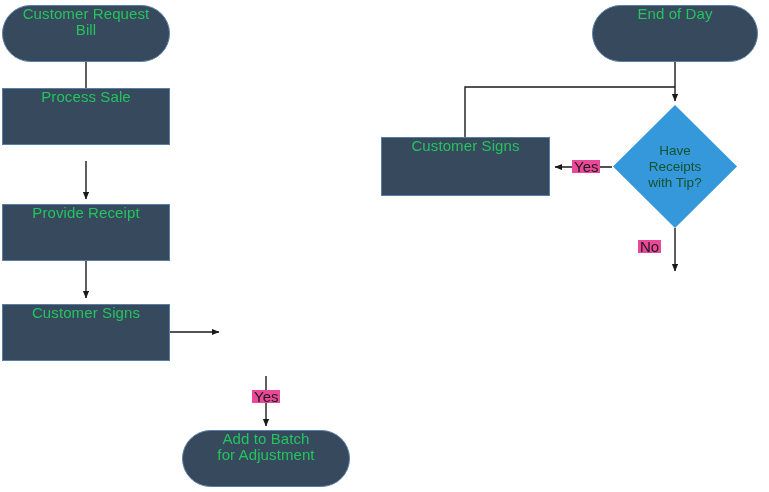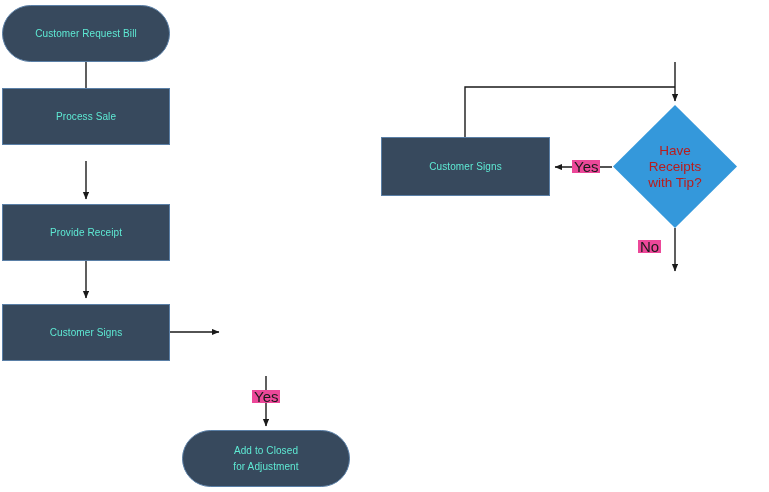--- a/index.html
+++ b/index.html
@@ -22,25 +22,24 @@
     left: 0;
     top: 0;
     width: 769px;
     height: 492px;
     pointer-events: none;
   }
   .node {
     position: absolute;
     box-sizing: border-box;
     display: flex;
-    align-items: center;
     justify-content: center;
     text-align: center;
-    color: #5eead4;
-    font-size: 10px;
+    color: #22c55e;
+    font-size: 15px;
     line-height: 16px;
     letter-spacing: 0.1px;
   }
   .node.process {
     background: #37495d;
     border: 1px solid #5a7fa6;
   }
   .node.terminator {
     background: #37495d;
     border: 1px solid #5a7fa6;
@@ -62,21 +61,21 @@
   .decision .dia-text {
     position: absolute;
     left: 0;
     top: 0;
     width: 100%;
     height: 100%;
     display: flex;
     align-items: center;
     justify-content: center;
     text-align: center;
-    color: #b91c1c;
+    color: #14532d;
     font-size: 13.5px;
     line-height: 16px;
   }
   .edge-label {
     position: absolute;
     color: #1a1a1a;
     font-size: 15px;
     line-height: 13px;
     background: #ec4899;
     padding: 0 2px;
@@ -126,25 +125,28 @@
     <span class="node-label">Provide Receipt</span>
   </div>
 
   <div class="node process" style="left:2px; top:304px; width:168px; height:57px;">
     <span class="node-label">Customer Signs</span>
   </div>
 
 
   <div class="node terminator" style="left:182px; top:430px; width:168px; height:57px;">
     <span class="node-label">
-      <span>Add to Closed</span><br>
+      <span>Add to Batch</span><br>
       <span>for Adjustment</span>
     </span>
   </div>
 
+  <div class="node terminator" style="left:592px; top:5px; width:166px; height:57px;">
+    <span class="node-label">End of Day</span>
+  </div>
 
   <div class="decision" style="left:613px; top:105px; width:124px; height:123px;">
     <svg class="dia-shape" width="124" height="123" viewBox="0 0 124 123" xmlns="http://www.w3.org/2000/svg">
       <polygon points="62,0 124,61.5 62,123 0,61.5" fill="#3498db"></polygon>
     </svg>
     <div class="dia-text">
       <span>
         <span>Have</span><br>
         <span>Receipts</span><br>
         <span>with Tip?</span>

